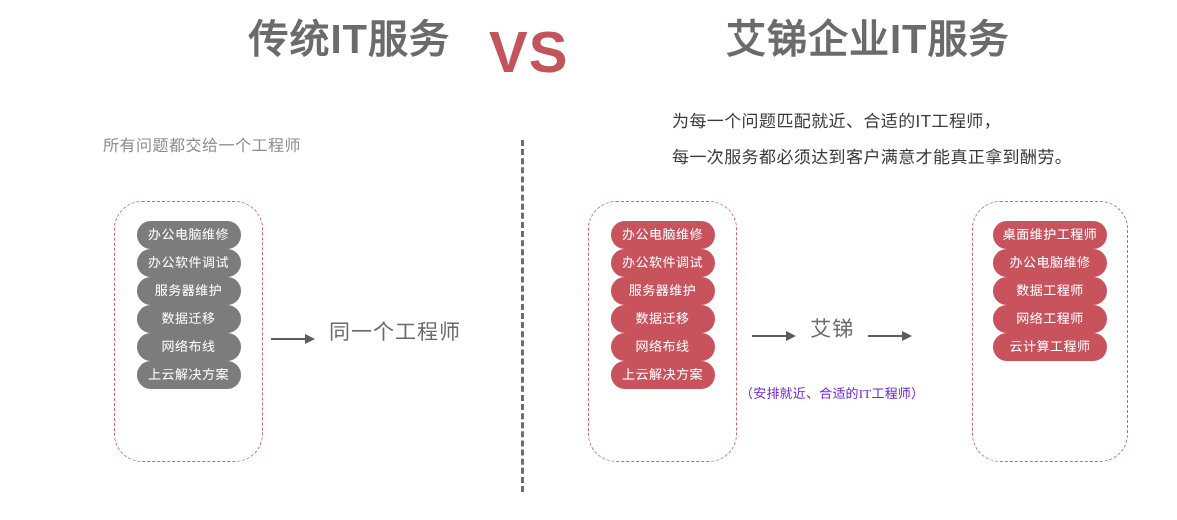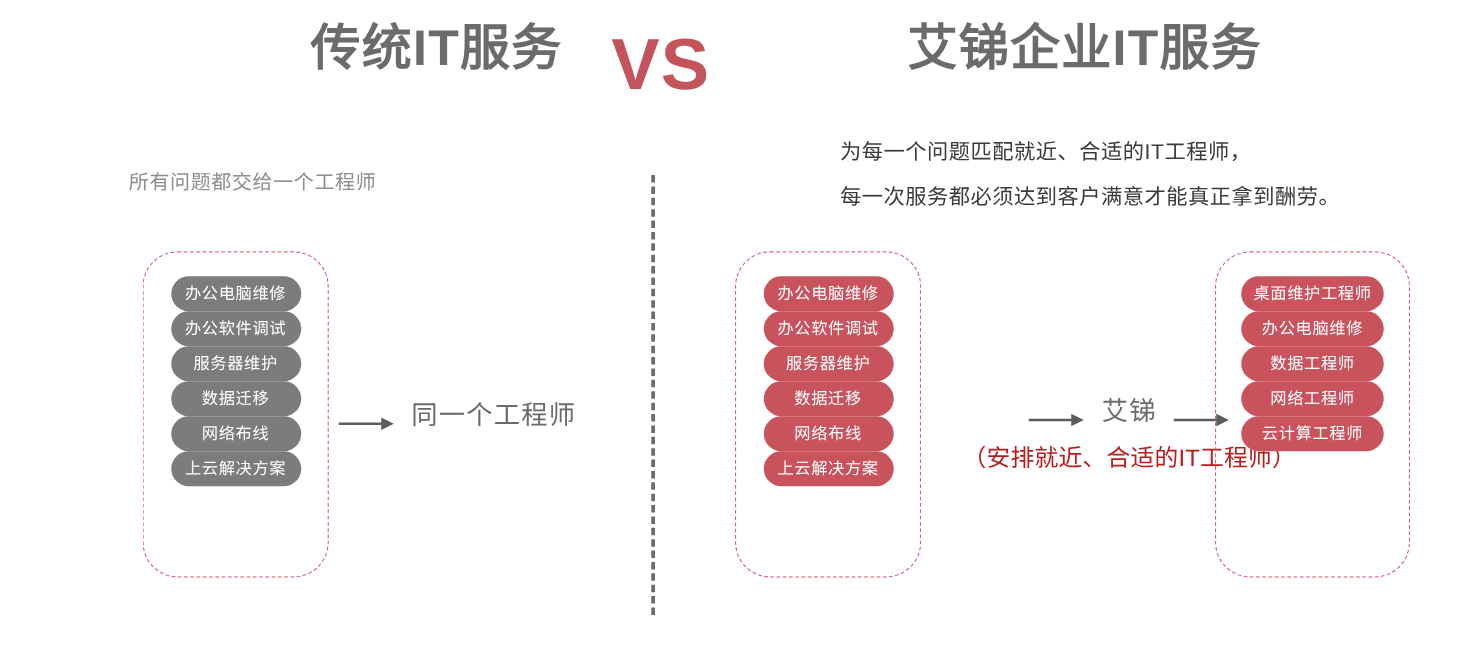--- a/index.html
+++ b/index.html
@@ -160,28 +160,29 @@
     border-left: 10px solid #5c5c5c;
   }
   .flow-label {
     font-size: 21px;
     color: #6b6b6b;
     letter-spacing: 1px;
     white-space: nowrap;
   }
   .flow-note {
     margin-top: 9px;
-    font-size: 19px;
-    color: #b91c1c;
+    font-size: 13px;
+    color: #6d28d9;
     letter-spacing: 0.2px;
     white-space: nowrap;
+    font-family: Liberation Serif, serif;
   }
 
   .flow-left  { left: 271px; top: 315px; }
-  .flow-mid   { left: 770px; top: 312px; }
+  .flow-mid   { left: 740px; top: 312px; gap: 32px; }
 </style>
 </head>
 <body>
 
 <div class="heading-left">传统IT服务</div>
 
 <div class="sub-left">所有问题都交给一个工程师</div>
 
 <div class="group group-left">
   <div class="pill-stack">

